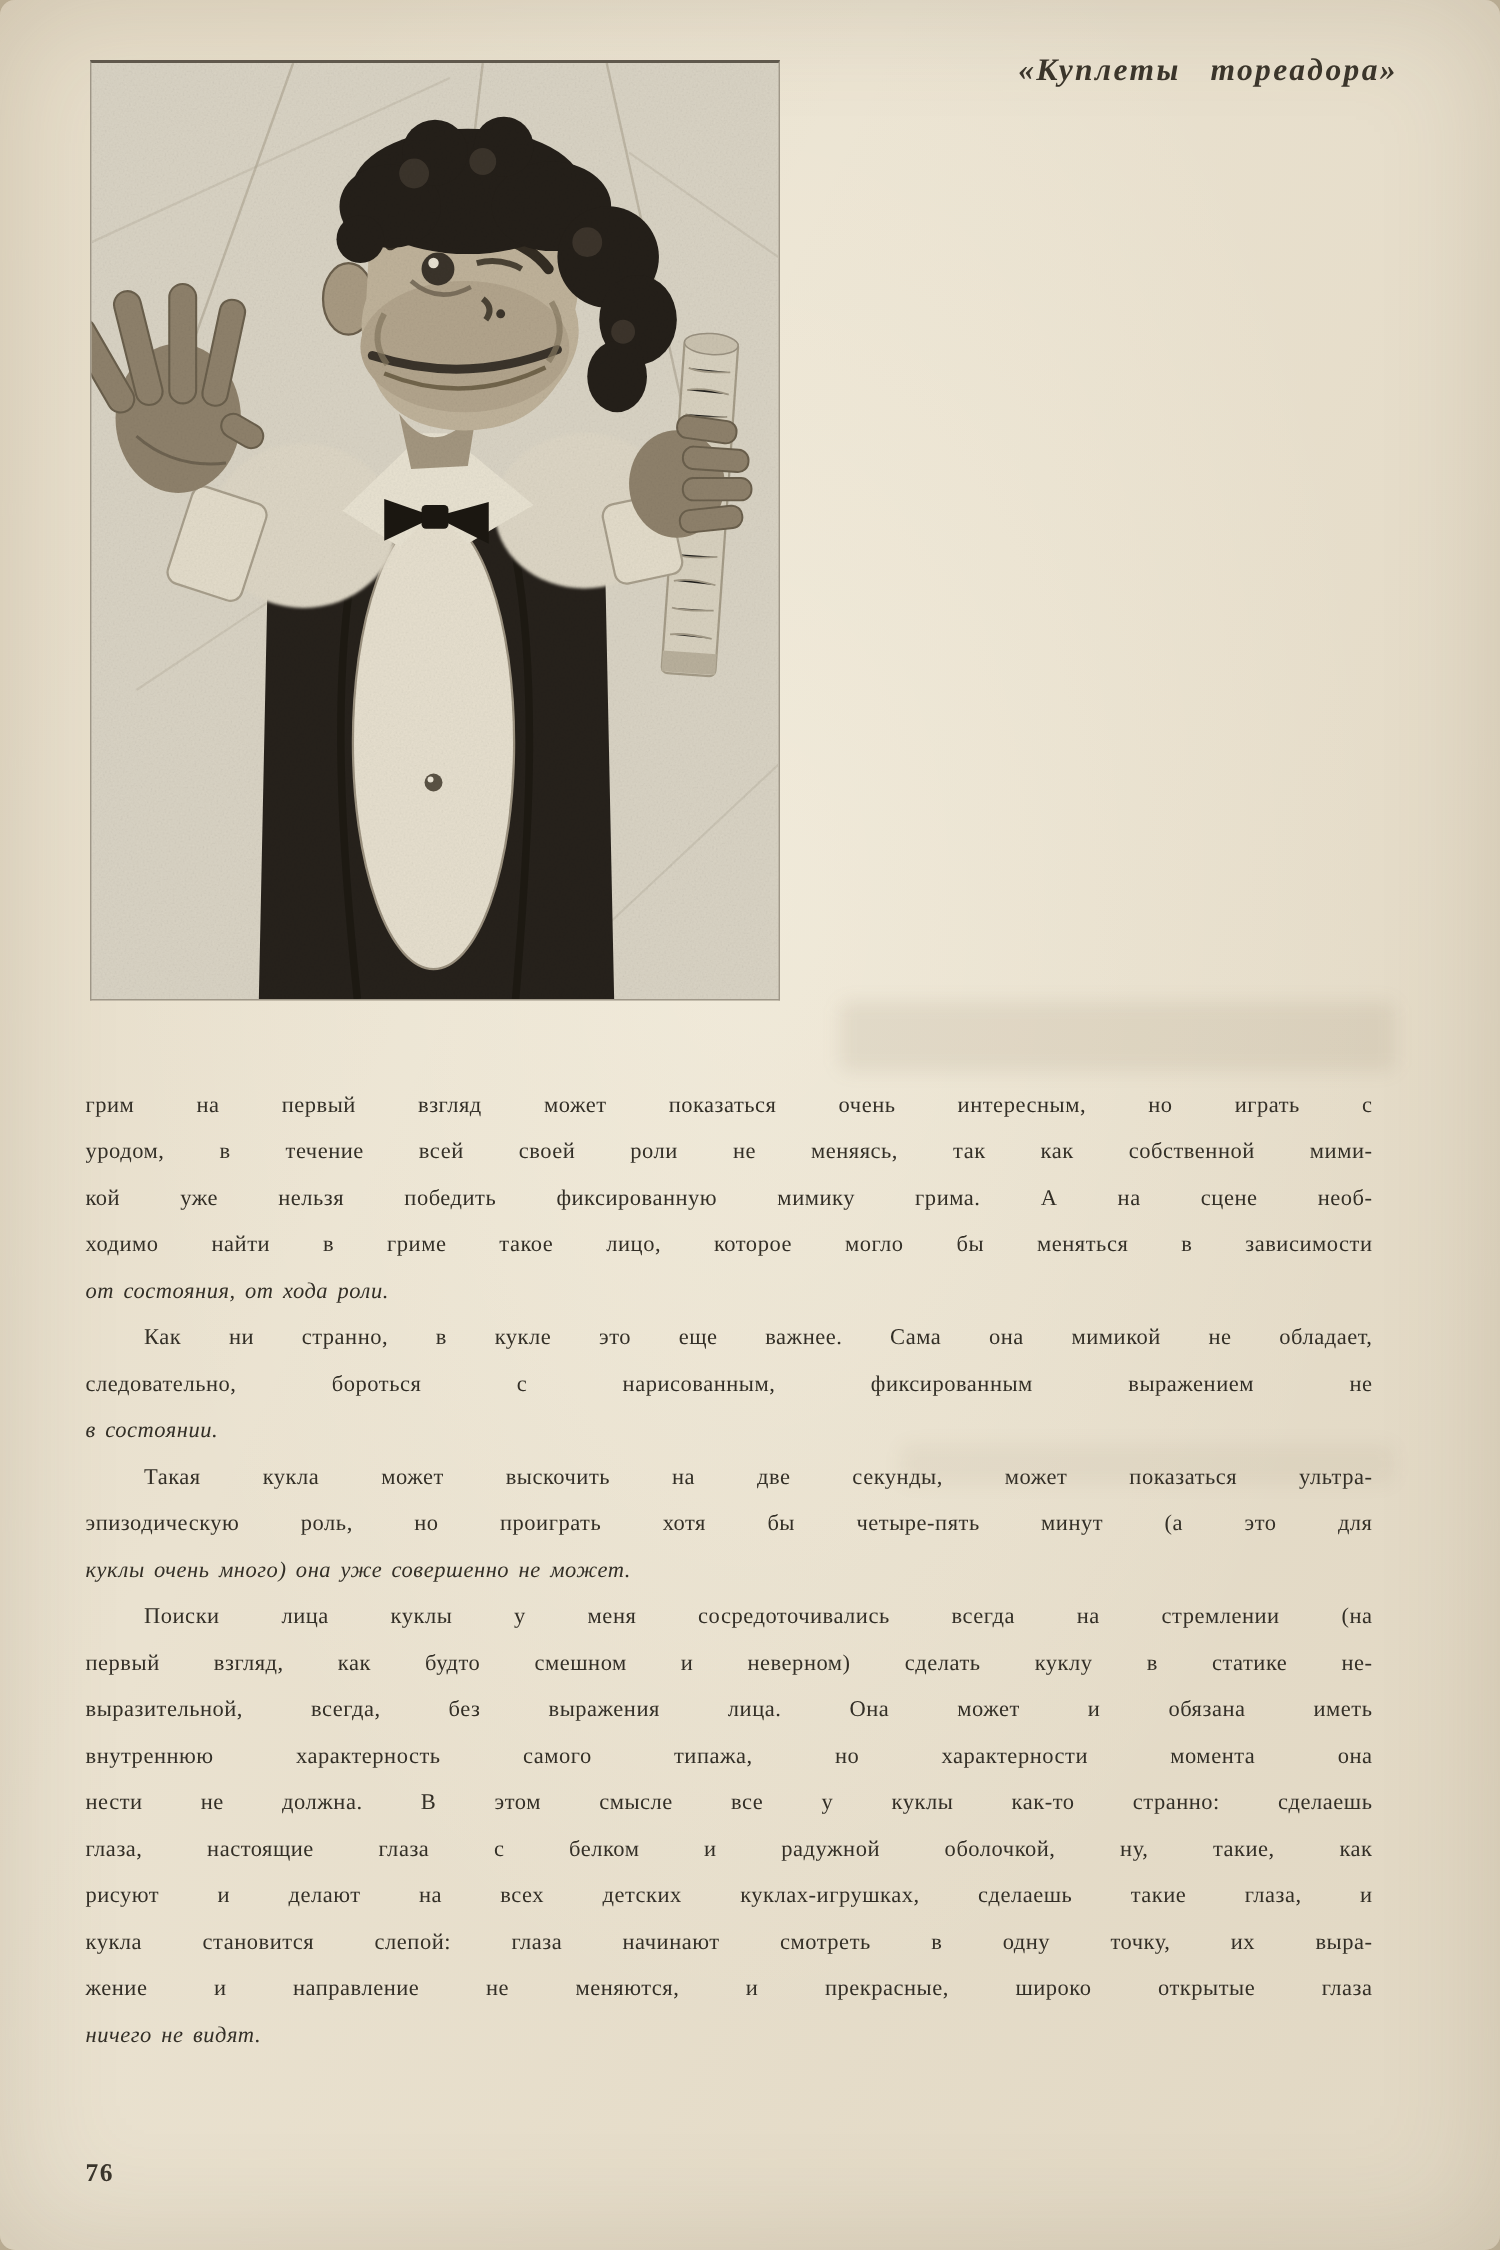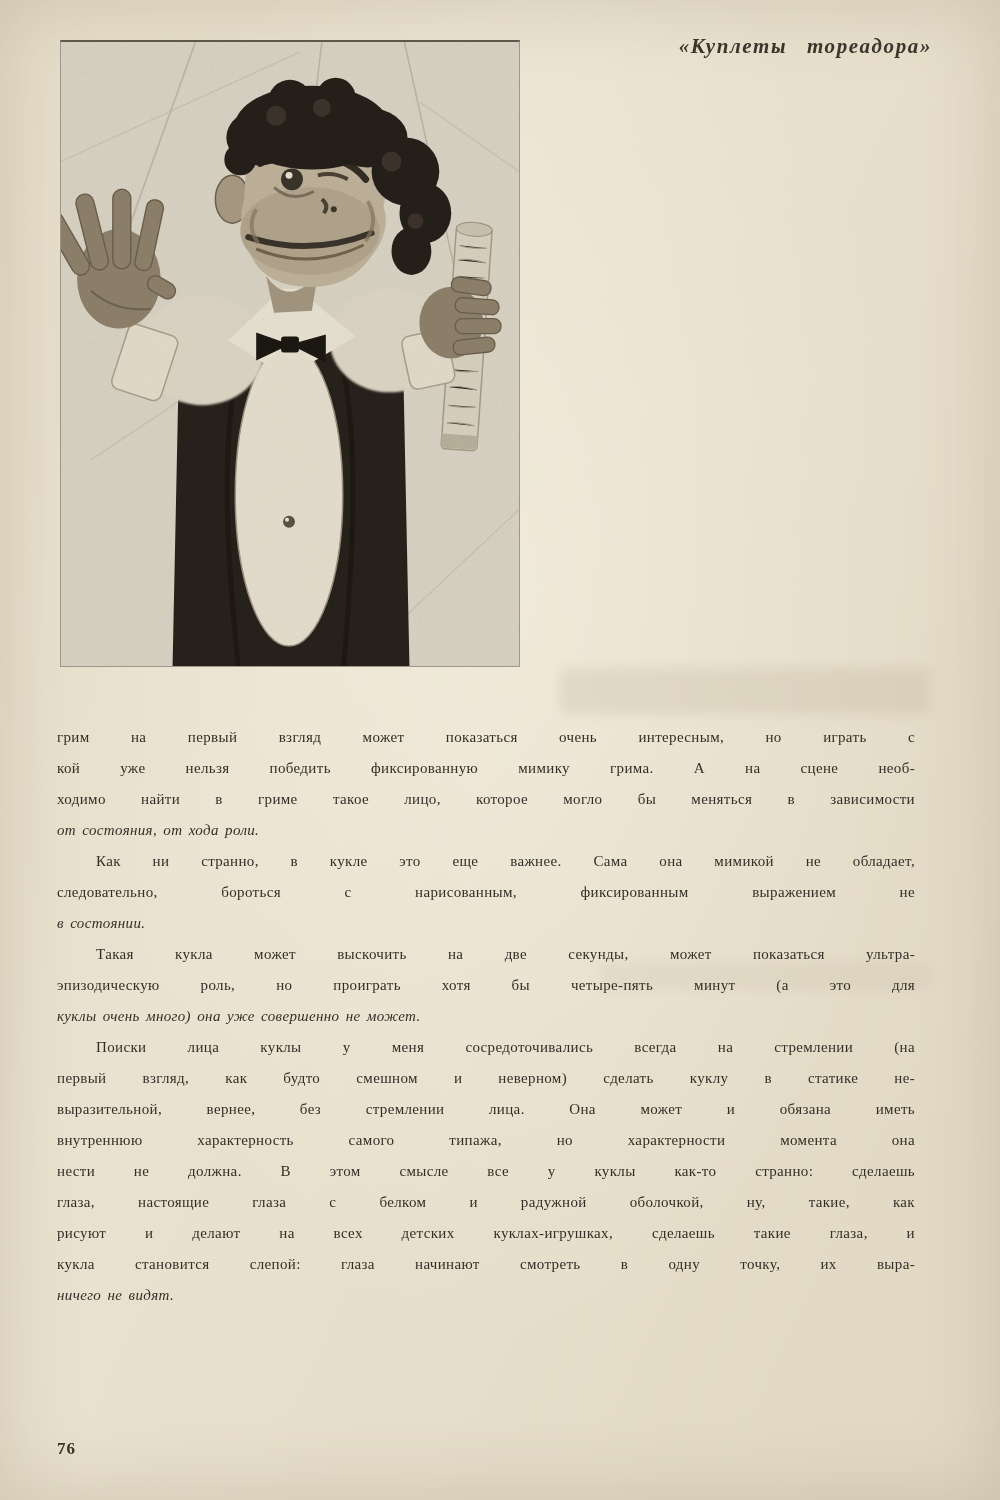--- a/index.html
+++ b/index.html
@@ -10,20 +10,21 @@
   }
   .page {
     position: relative;
     width: 1000px; height: 1500px;
     background: #eae2d0;
     background-image: radial-gradient(ellipse at 50% 40%, rgba(255,252,240,0.35), rgba(0,0,0,0) 60%),
                       linear-gradient(115deg, rgba(190,170,135,0.10), rgba(0,0,0,0) 35%, rgba(170,150,115,0.12) 90%);
     box-shadow: inset 0 0 80px rgba(110,90,60,0.20);
     overflow: hidden;
     color: #332f27;
+    border-radius: 10px;
   }
   .caption {
     position: absolute;
     top: 34px; right: 68px;
     font-size: 21px;
     font-style: italic;
     font-weight: 600;
     letter-spacing: 1.6px;
     word-spacing: 13px;
     color: #3b352b;
@@ -211,34 +212,36 @@
 
       <rect width="460" height="627" filter="url(#grain)" opacity="0.16" style="mix-blend-mode:multiply"></rect>
     </svg>
   </figure>
 
   <div class="smudge s1"></div>
   <div class="smudge s2"></div>
 
   <main class="body-text">
       <div class="line">грим на первый взгляд может показаться очень интересным, но играть с</div>
+      <div class="line">уродом, в течение всей своей роли не меняясь, так как собственной мими-</div>
       <div class="line">кой уже нельзя победить фиксированную мимику грима. А на сцене необ-</div>
       <div class="line">ходимо найти в гриме такое лицо, которое могло бы меняться в зависимости</div>
       <div class="line para-end">от состояния, от хода роли.</div>
       <div class="line para-first">Как ни странно, в кукле это еще важнее. Сама она мимикой не обладает,</div>
       <div class="line">следовательно, бороться с нарисованным, фиксированным выражением не</div>
       <div class="line para-end">в состоянии.</div>
       <div class="line para-first">Такая кукла может выскочить на две секунды, может показаться ультра-</div>
       <div class="line">эпизодическую роль, но проиграть хотя бы четыре-пять минут (а это для</div>
       <div class="line para-end">куклы очень много) она уже совершенно не может.</div>
       <div class="line para-first">Поиски лица куклы у меня сосредоточивались всегда на стремлении (на</div>
       <div class="line">первый взгляд, как будто смешном и неверном) сделать куклу в статике не-</div>
-      <div class="line">выразительной, вернее, без стремлении лица. Она может и обязана иметь</div>
+      <div class="line">выразительной, всегда, без выражения лица. Она может и обязана иметь</div>
       <div class="line">внутреннюю характерность самого типажа, но характерности момента она</div>
       <div class="line">нести не должна. В этом смысле все у куклы как-то странно: сделаешь</div>
       <div class="line">глаза, настоящие глаза с белком и радужной оболочкой, ну, такие, как</div>
       <div class="line">рисуют и делают на всех детских куклах-игрушках, сделаешь такие глаза, и</div>
       <div class="line">кукла становится слепой: глаза начинают смотреть в одну точку, их выра-</div>
+      <div class="line">жение и направление не меняются, и прекрасные, широко открытые глаза</div>
       <div class="line para-end">ничего не видят.</div>
     </main>
 
   <div class="page-number">76</div>
 </div>
 
 </body></html>

